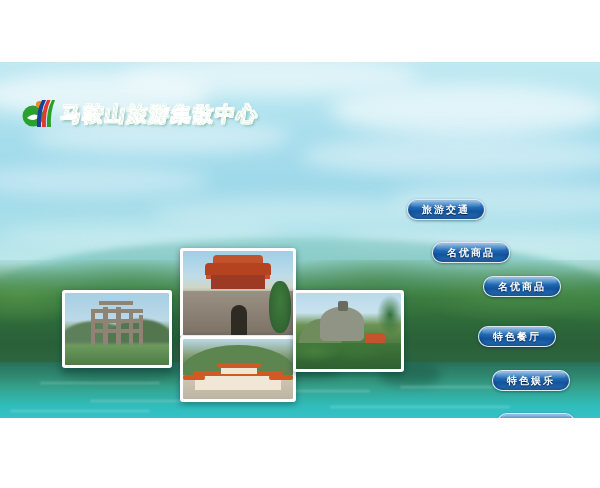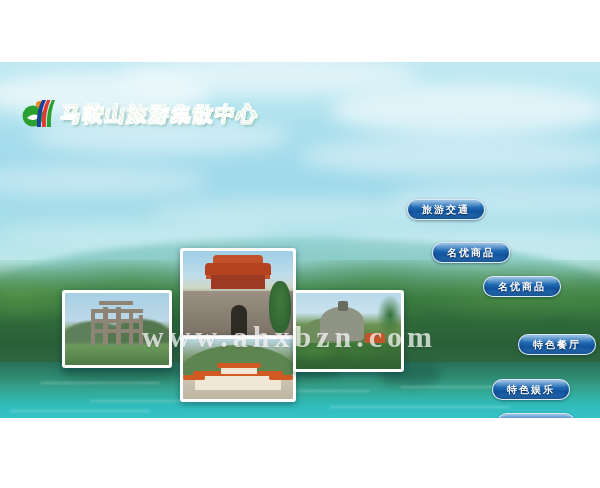--- a/index.html
+++ b/index.html
@@ -188,22 +188,22 @@
   .nav-btn:before{
     content:"";position:absolute;left:3px;right:3px;top:1px;height:7px;
     border-radius:8px 8px 50% 50%;
     background:linear-gradient(180deg,rgba(255,255,255,.45),rgba(255,255,255,0));
     pointer-events:none;
   }
 
   #btn-0{left:407px;top:137px;}
   #btn-1{left:432px;top:180px;}
   #btn-2{left:455px;top:214px;margin-left:28px;}
-  #btn-3{left:478px;top:272px;margin-left:40px;}
-  #btn-4{left:492px;top:317px;}
+  #btn-3{left:478px;top:264px;}
+  #btn-4{left:492px;top:308px;}
   #btn-5{left:497px;top:351px;}
 
   
   .wm{
     position:absolute;color:rgba(255,255,255,.62);
     font-weight:700;white-space:nowrap;pointer-events:none;
     text-shadow:0 1px 2px rgba(0,0,0,.12);
   }
   #wm-company{
     left:168px;top:198px;font-size:30px;letter-spacing:4px;
@@ -330,16 +330,15 @@
       </div>
     </div>
 
     <div class="nav-btn" id="btn-0">旅游交通</div>
     <div class="nav-btn" id="btn-1">名优商品</div>
     <div class="nav-btn" id="btn-2">名优商品</div>
     <div class="nav-btn" id="btn-3">特色餐厅</div>
     <div class="nav-btn" id="btn-4">特色娱乐</div>
     <div class="nav-btn" id="btn-5">星级酒店</div>
 
-    <div class="wm" id="wm-url">www.ahxbzn.com</div>
 
   </div>
 </div>
 
 </body></html>

